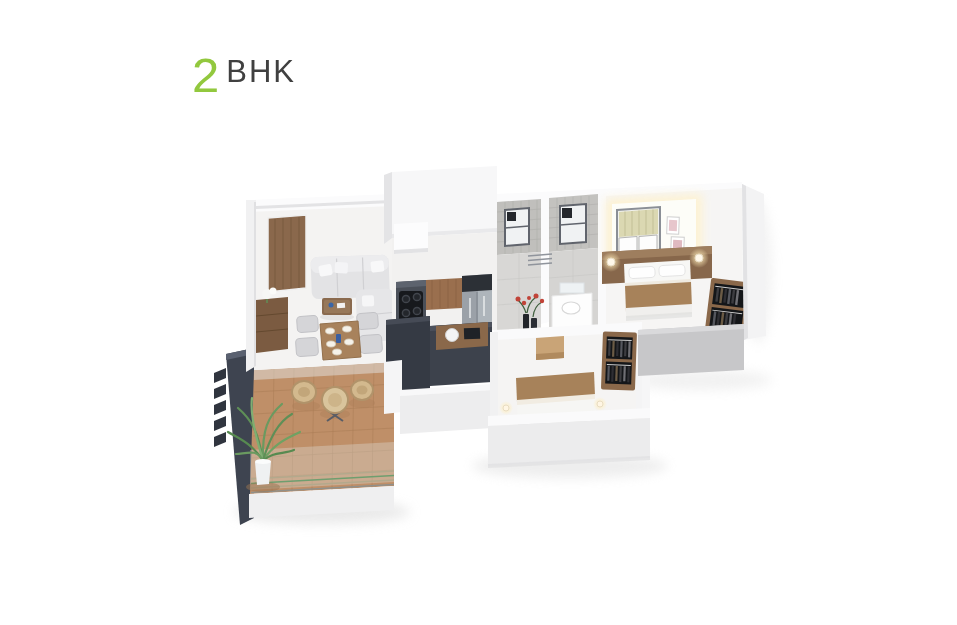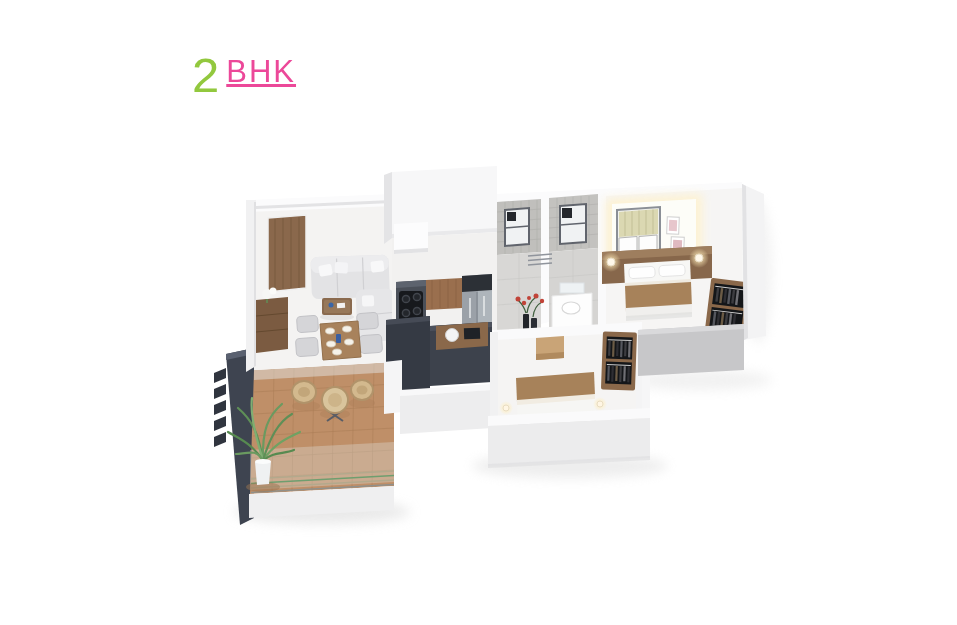--- a/index.html
+++ b/index.html
@@ -10,21 +10,21 @@
   .title .num{font-size:49px;line-height:1;}
   .title .suffix{font-size:31px;line-height:1;margin-top:5px;letter-spacing:2px;}
   figure.floorplan{position:absolute;inset:0;margin:0;}
   svg{position:absolute;left:0;top:0;}
 </style>
 </head>
 <body style="background: rgb(255, 255, 255);">
 
 <h1 class="title">
   <span class="num" style="color: rgb(146, 200, 62);">2</span>
-  <span class="suffix" style="color: #ec4899; text-decoration: underline;">BHK</span>
+  <span class="suffix" style="color: #404040;">BHK</span>
 </h1>
 
 <figure class="floorplan">
 <svg width="957" height="625" viewBox="0 0 957 625">
   <defs>
     <radialGradient id="lampGlow">
       <stop offset="0" stop-color="#fff3cf" stop-opacity="0.95"></stop>
       <stop offset="0.55" stop-color="#ffedba" stop-opacity="0.45"></stop>
       <stop offset="1" stop-color="#ffedba" stop-opacity="0"></stop>
     </radialGradient>

